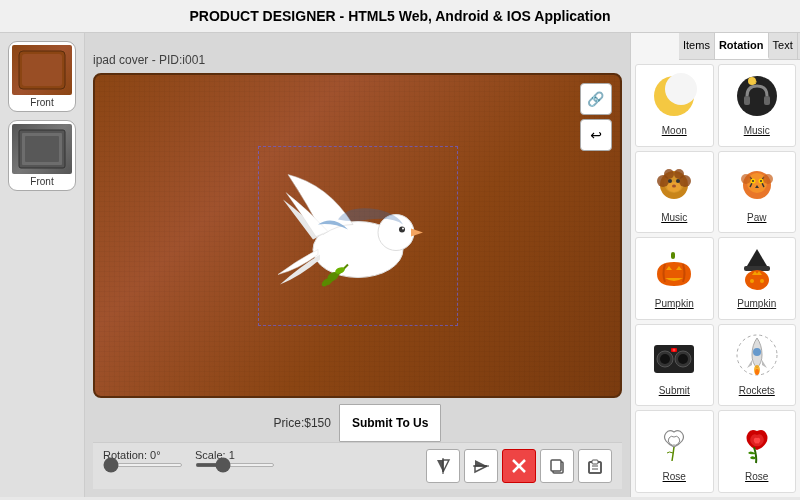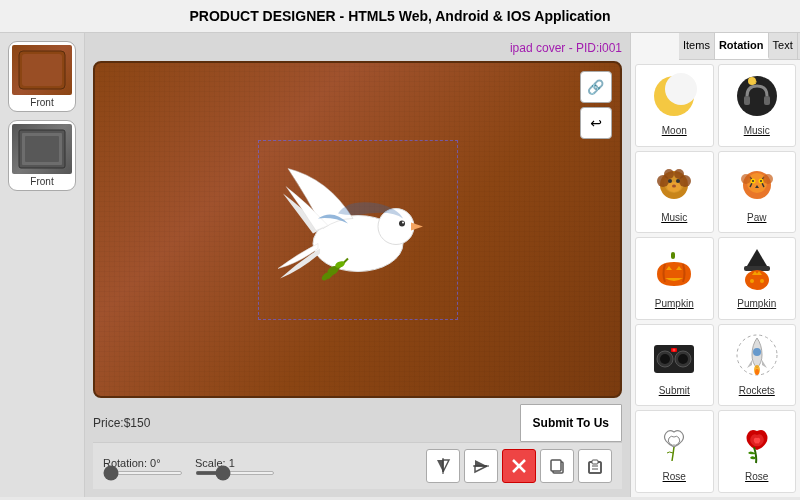--- a/index.html
+++ b/index.html
@@ -12,39 +12,39 @@
     .left-panel { width: 85px; background: #e0e0e0; border-right: 1px solid #ccc; padding: 8px; display: flex; flex-direction: column; gap: 8px; }
 
     .thumbnail-item { background: white; border: 1px solid #aaa; border-radius: 9px; padding: 3px; cursor: pointer; display: flex; flex-direction: column; align-items: center; }
     .thumbnail-img { width: 60px; height: 50px; border-radius: 2px; display: flex; align-items: center; justify-content: center; }
     .thumbnail-img.brown-cover { background: linear-gradient(135deg, #8B4513, #A0522D, #8B4513); }
     .thumbnail-img.gray-cover { background: linear-gradient(135deg, #555, #777, #555); }
     .thumbnail-label { font-size: 10px; margin-top: 2px; color: #333; }
 
     .center-panel { flex: 1; display: flex; flex-direction: column; padding: 8px; background: #d8d8d8; }
 
-    .product-title { text-align: right; font-size: 12px; margin-bottom: 6px; color: #a21caf; }
+    .product-title { text-align: left; font-size: 12px; margin-bottom: 6px; color: #404040; margin-top: 12px; }
 
     .canvas-area { position: relative; flex: 1; background: linear-gradient(135deg, #8B4513 0%, #A0522D 30%, #8B4513 60%, #7a3b0f 100%); border: 2px solid #5a2d0c; border-radius: 8px; overflow: hidden; display: flex; align-items: center; justify-content: center; }
 
     .canvas-inner { position: relative; width: 100%; height: 100%; }
 
     .dashed-rect { position: absolute; top: 50%; left: 50%; transform: translate(-50%, -50%); width: 200px; height: 180px; border: 1px dashed rgba(100,100,255,0.6); }
 
     .dove-svg { position: absolute; top: 50%; left: 50%; transform: translate(-50%, -50%); }
 
     .canvas-buttons { position: absolute; right: 8px; top: 8px; display: flex; flex-direction: column; gap: 4px; }
 
     .canvas-btn { width: 32px; height: 32px; background: white; border: 1px solid #aaa; border-radius: 4px; cursor: pointer; display: flex; align-items: center; justify-content: center; font-size: 14px; }
 
-    .price-submit { display: flex; align-items: center; justify-content: space-between; gap: 8px; margin-top: 6px; }
+    .price-submit { display: flex; align-items: center; justify-content: center; gap: 8px; margin-top: 6px; }
     .price-label { font-size: 12px; color: #333; }
     .submit-btn { background: white; border: 1px solid #aaa; border-radius: 1px; padding: 11px 12px; cursor: pointer; font-size: 12px; font-weight: bold; }
 
-    .bottom-toolbar { display: flex; align-items: center; gap: 12px; padding: 6px 10px; background: #e0e0e0; border-top: 1px solid #ccc; }
+    .bottom-toolbar { display: flex; gap: 12px; padding: 6px 10px; background: #e0e0e0; border-top: 1px solid #ccc; }
 
     .rotation-group, .scale-group { display: flex; flex-direction: column; align-items: flex-start; gap: 2px; }
     .control-label { font-size: 11px; color: #333; }
     .slider { width: 80px; height: 4px; accent-color: #555; cursor: pointer; }
 
     .toolbar-buttons { display: flex; gap: 4px; margin-left: auto; }
     .tool-btn { width: 34px; height: 34px; background: white; border: 1px solid #aaa; border-radius: 3px; cursor: pointer; display: flex; align-items: center; justify-content: center; font-size: 14px; }
     .tool-btn.red { background: #e44; color: white; border-color: #c00; }
 
     .right-panel { width: 170px; background: #f5f5f5; border-left: 1px solid #ccc; display: flex; flex-direction: column; }

